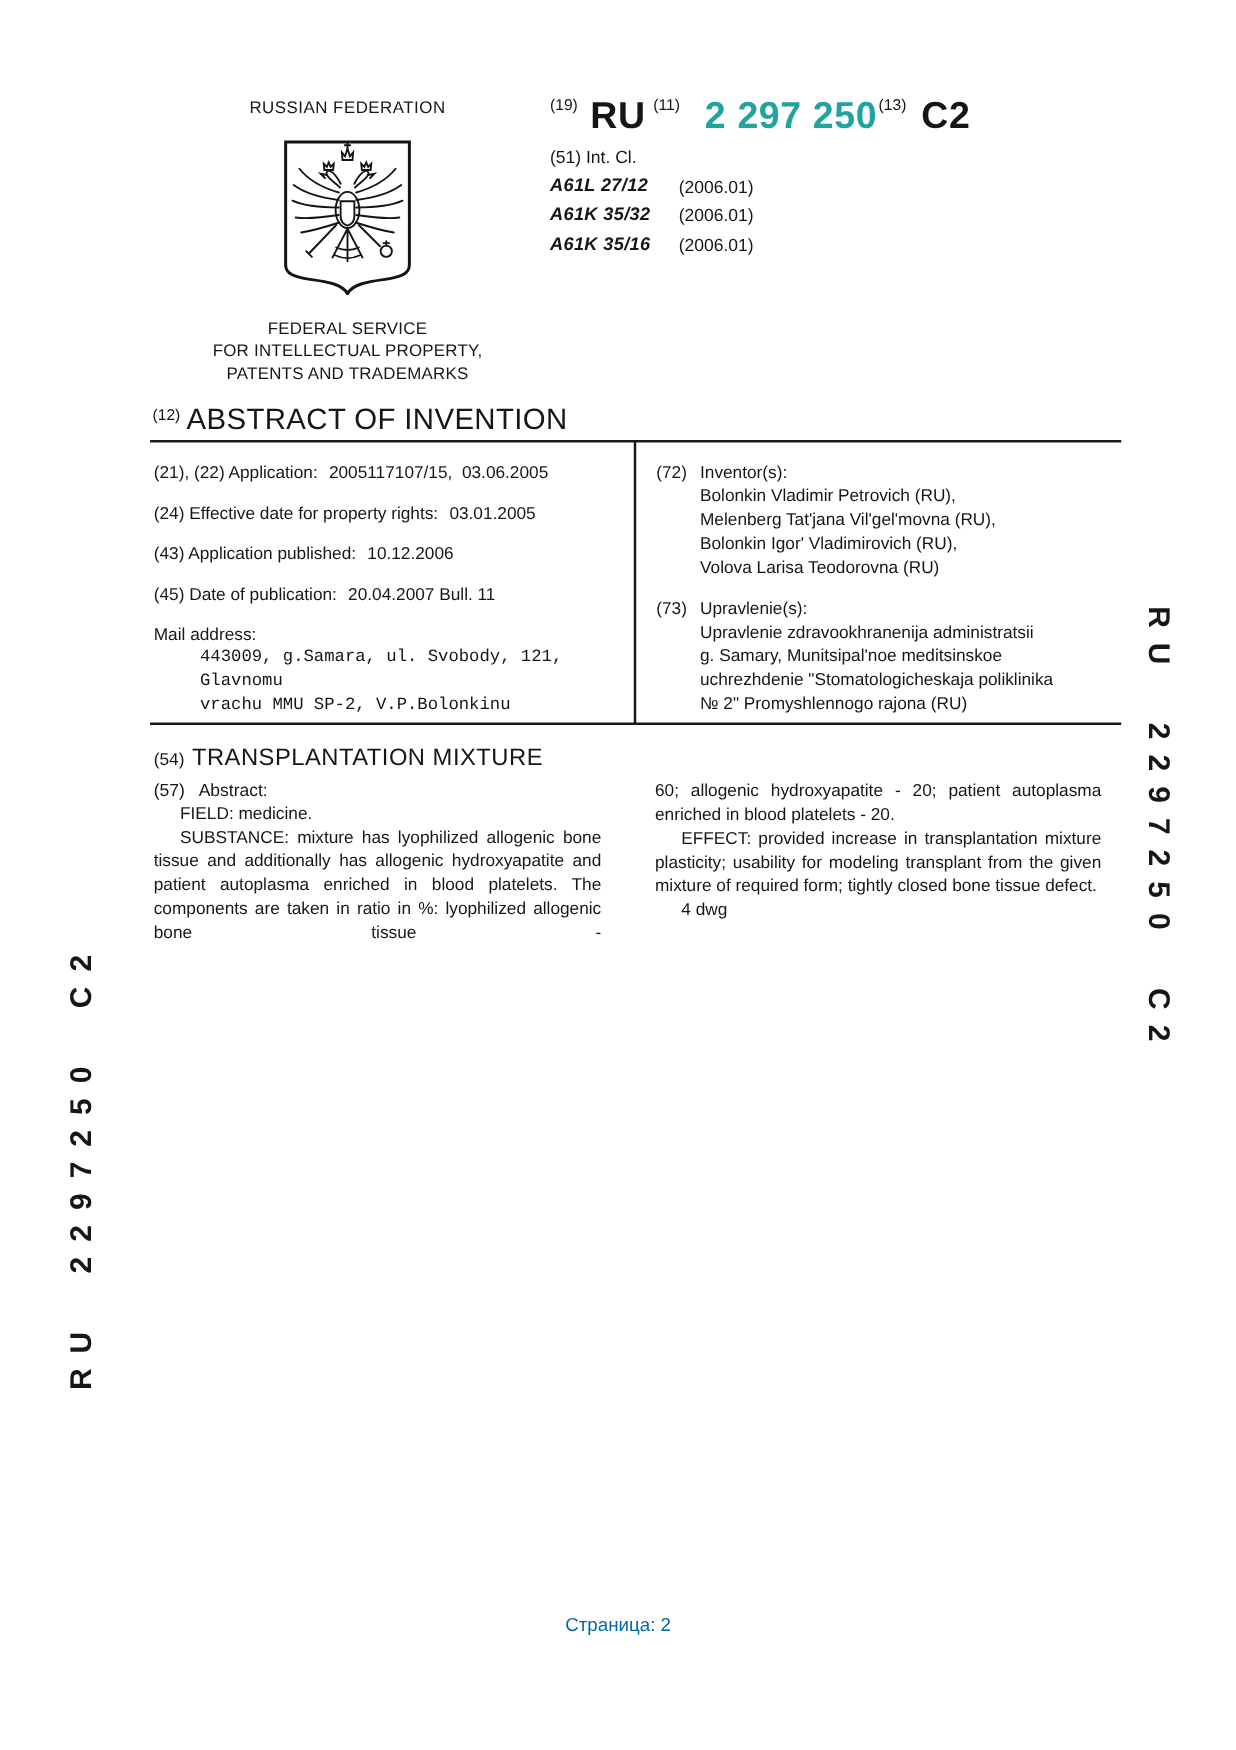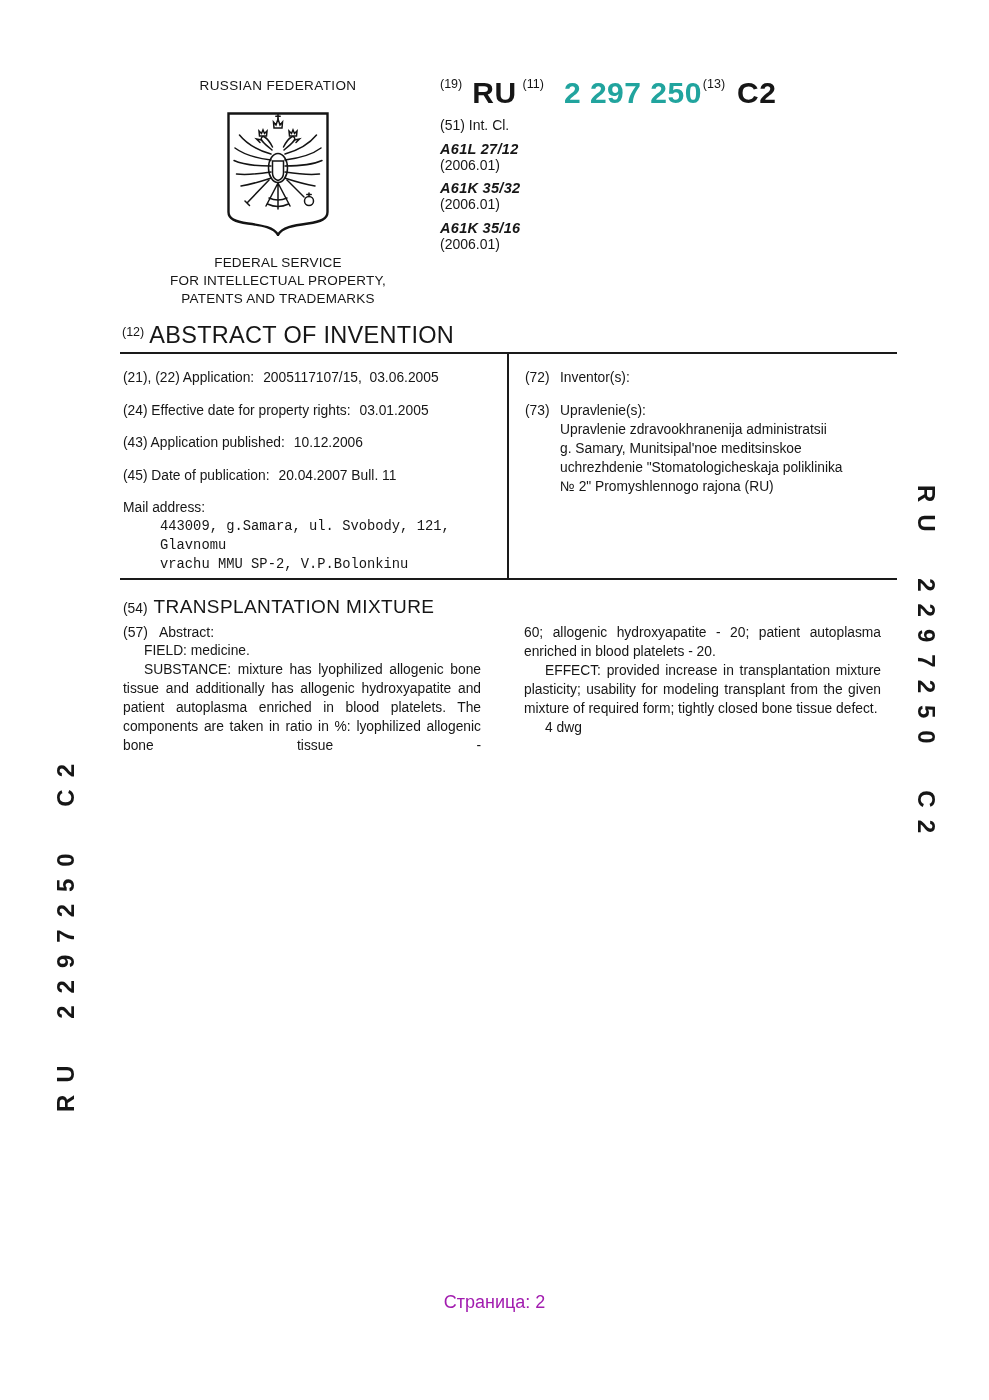--- a/index.html
+++ b/index.html
@@ -15,21 +15,21 @@
 
   
   .header-right { position:absolute; left:440px; top:76px; }
   .pub-row { display:flex; align-items:flex-start; white-space:nowrap; }
   .tag { font-size:12.5px; line-height:14px; padding-top:1px; }
   .big { font-size:30px; font-weight:700; line-height:32px; position:relative; top:1px; letter-spacing:.5px; }
   .big.ru { margin:0 6px 0 10px; }
   .big.num { margin:0 1px 0 20px; color:var(--accent); }
   .big.kind { margin-left:12px; }
   .intcl { margin-top:9px; font-size:14px; }
-  .cls-row { display:flex; margin-top:7.5px; font-size:14.5px;flex-direction:column; }
+  .cls-row { display:flex; margin-top:7.5px; font-size:14.5px; }
   .cls-code { font-style:italic; font-weight:700; width:103px; letter-spacing:.3px; }
   .cls-ver { font-size:14px; }
 
   
   .section-row { position:absolute; left:122px; top:322px; display:flex; align-items:flex-start; }
   .section-row .tag { padding-top:3px; }
   .section-title { font-size:23.5px; line-height:27px; letter-spacing:.3px; margin-left:5px; }
 
   .rule { position:absolute; left:120px; width:777px; height:2px; background:#1a1a1a; }
   .rule-1 { top:352px; }
@@ -62,21 +62,21 @@
   .abs-col p.indent { text-indent:21px; }
   .abs-col p.fill-last { text-align-last:justify; }
   .abs-col p.plain { text-align:left; }
 
   
   .side-code { position:absolute; font-size:24px; font-weight:700; letter-spacing:12px; word-spacing:16px; white-space:nowrap; text-align:center; }
   .side-left  { width:400px; height:30px; left:-133px; top:917px; transform:rotate(-90deg); }
   .side-right { width:420px; height:30px; left:715px;  top:650px; transform:rotate(90deg); }
 
   
-  .footer { position:absolute; left:0; top:1292px; width:100%; text-align:center; font-size:18px; color:#a21caf; }
+  .footer { position:absolute; left:0; top:1292px; width:100%; text-align:center; font-size:15px; color:#0369a1; }
 </style>
 </head>
 <body>
 
 <div class="page">
 
   <div class="header-left">
     <div class="country">RUSSIAN FEDERATION</div>
     <div class="emblem">
       <svg width="106" height="126" viewBox="0 0 106 126">
@@ -178,20 +178,26 @@
         <div>vrachu MMU SP-2, V.P.Bolonkinu</div>
       </div>
   </div>
 
   <div class="biblio-right">
     <div class="party-block">
       <div class="party-label">
         <span class="num">(72)</span>
         <span>Inventor(s):</span>
       </div>
+      <div class="party-lines">
+          <div>Bolonkin Vladimir Petrovich (RU),</div>
+          <div>Melenberg Tat'jana Vil'gel'movna (RU),</div>
+          <div>Bolonkin Igor' Vladimirovich (RU),</div>
+          <div>Volova Larisa Teodorovna (RU)</div>
+        </div>
     </div>
     <div class="party-block">
       <div class="party-label">
         <span class="num">(73)</span>
         <span>Upravlenie(s):</span>
       </div>
       <div class="party-lines">
           <div>Upravlenie zdravookhranenija administratsii</div>
           <div>g. Samary, Munitsipal'noe meditsinskoe</div>
           <div>uchrezhdenie "Stomatologicheskaja poliklinika</div>

